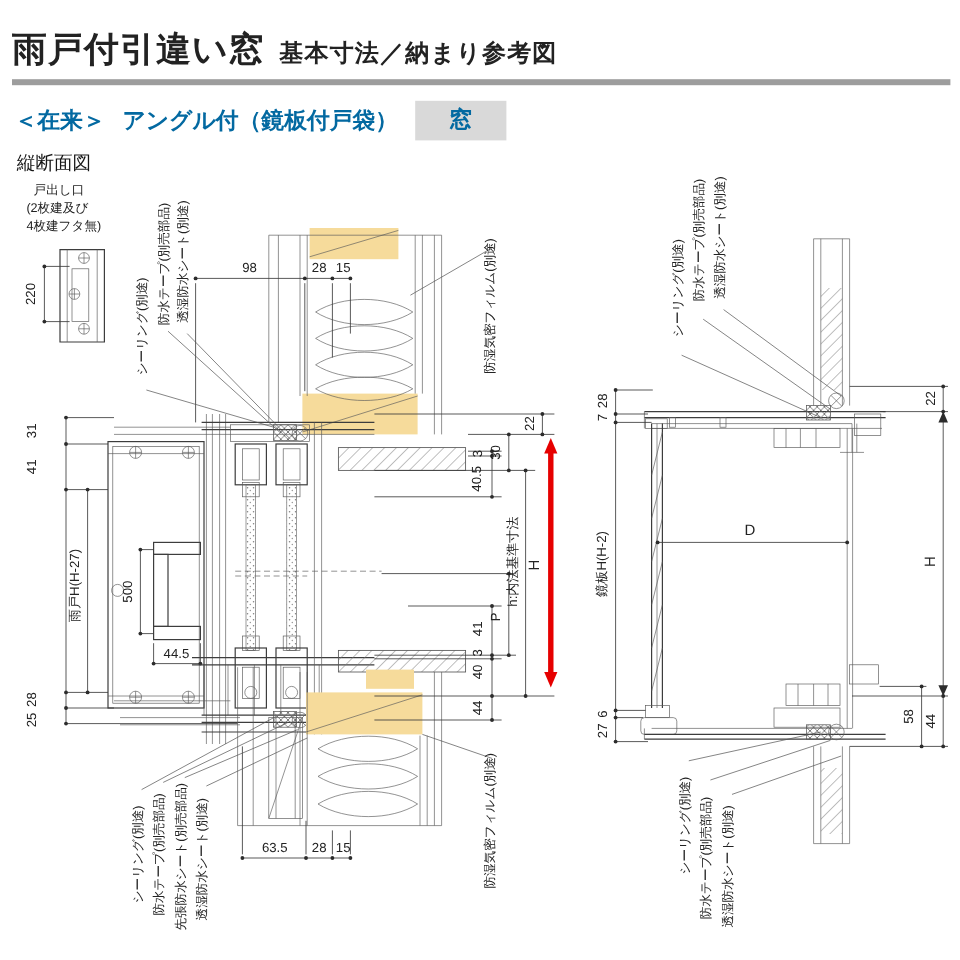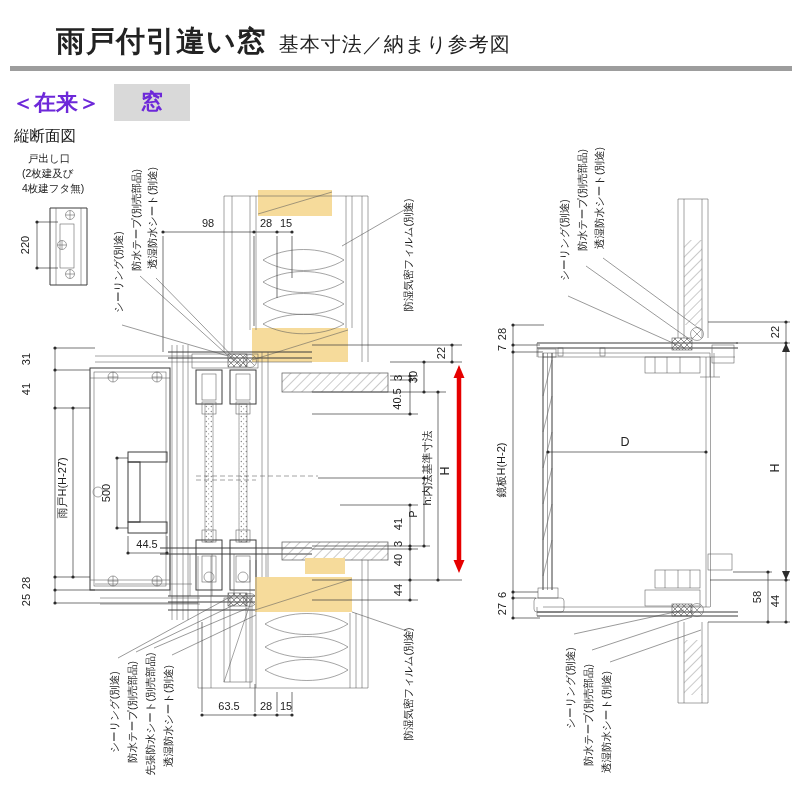--- a/index.html
+++ b/index.html
@@ -1,21 +1,21 @@
 <!DOCTYPE html>
 <html><head>
 <meta charset="utf-8">
 <style>
   html,body{margin:0;padding:0;background:#fff;}
   body{width:800px;height:800px;position:relative;font-family:"Liberation Sans","DejaVu Sans",sans-serif;color:#1e1e1e;overflow:hidden;}
   .hdr{position:absolute;left:10px;top:22px;display:flex;align-items:baseline;gap:12px;white-space:nowrap;}
-  .hdr .t1{font-size:29px;font-weight:700;letter-spacing:1px;color:#222;margin-left:46px;}
-  .hdr .t2{font-size:20px;font-weight:400;letter-spacing:1px;color:#222;}
+  .hdr .t1{font-size:29px;font-weight:700;letter-spacing:1px;color:#222;}
+  .hdr .t2{font-size:20px;font-weight:700;letter-spacing:1px;color:#222;}
   .rule{position:absolute;left:10px;top:66px;width:782px;height:5px;background:#9d9d9d;}
-  .variant{position:absolute;left:12px;top:84px;display:flex;align-items:center;gap:14px;font-size:22px;font-weight:600;color:#6d28d9;white-space:nowrap;}
+  .variant{position:absolute;left:12px;top:84px;display:flex;align-items:center;gap:14px;font-size:19px;font-weight:600;color:#0369a1;white-space:nowrap;}
   .badge{display:inline-block;width:76px;text-align:center;background:#d9d9d9;padding:3px 0 4px 0;font-weight:700;}
   .sect{position:absolute;left:14px;top:126px;font-size:15.5px;font-weight:400;color:#161616;}
   svg{position:absolute;left:0;top:0;}
   svg text{fill:#222;}
   .dim{font-size:11px;}
   .dimb{font-size:12.5px;}
   .mat{font-size:10.5px;}
   .note{font-size:10.5px;}
   .ln{stroke:#3d3d3d;stroke-width:1;fill:none;}
   .tn{stroke:#5a5a5a;stroke-width:0.55;fill:none;}
@@ -26,20 +26,21 @@
 </head>
 <body>
 
 <div class="hdr">
   <span class="t1">雨戸付引違い窓</span>
   <span class="t2">基本寸法／納まり参考図</span>
 </div>
 <div class="rule"></div>
 <div class="variant">
   <span>＜在来＞</span>
+  <span>アングル付（鏡板付戸袋）</span>
   <span class="badge">窓</span>
 </div>
 <div class="sect">縦断面図</div>
 
 <svg width="800" height="800" viewBox="0 0 800 800">
   <defs>
     <pattern id="hatch" patternUnits="userSpaceOnUse" width="7" height="7" patternTransform="rotate(45)">
       <line x1="0" y1="0" x2="0" y2="7" stroke="#7a7a7a" stroke-width="0.8"></line>
     </pattern>
     <pattern id="xhatch" patternUnits="userSpaceOnUse" width="6" height="6">

